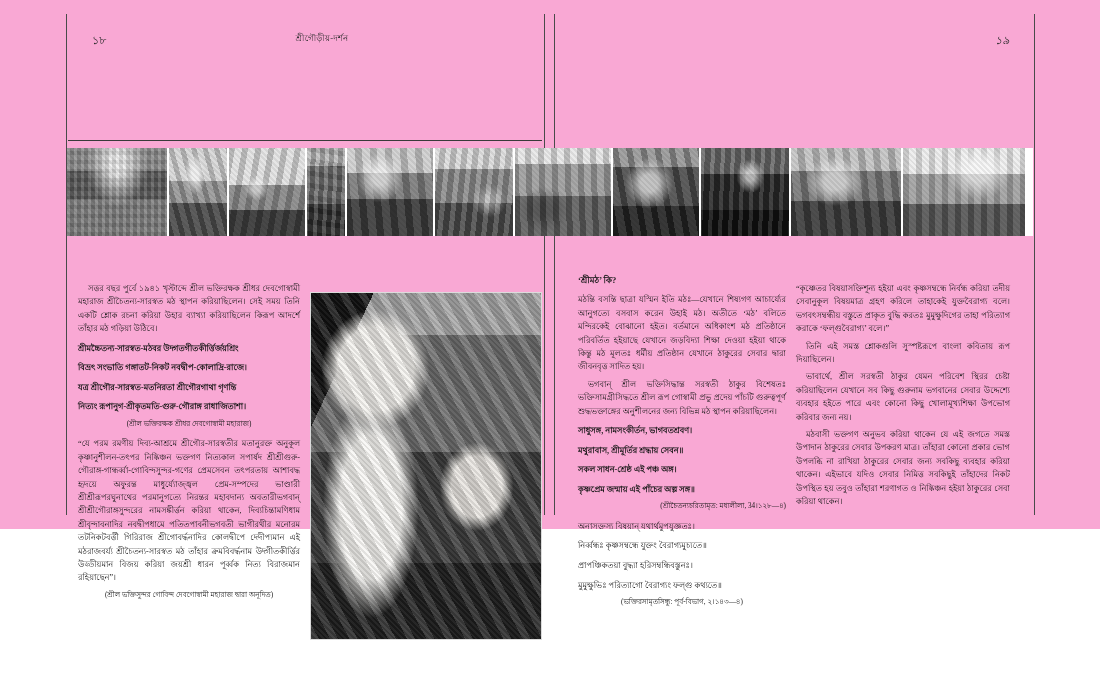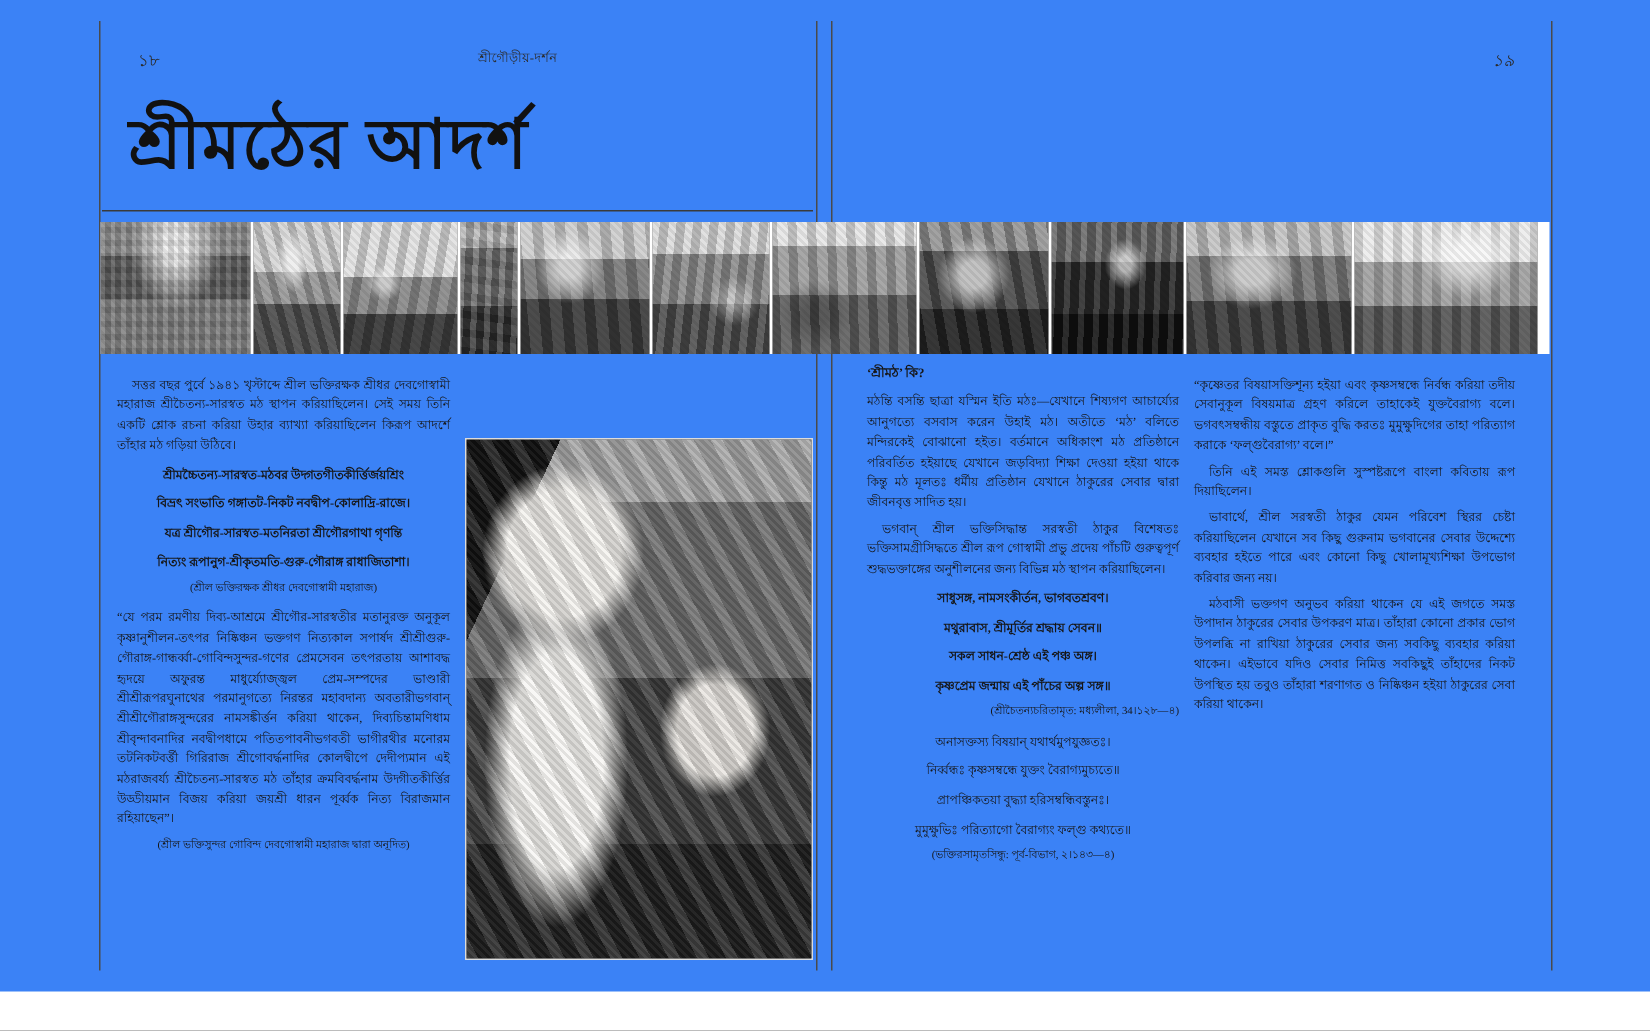--- a/index.html
+++ b/index.html
@@ -14,22 +14,22 @@
     position: relative;
     width: 1100px;
     height: 687px;
     background: #ffffff;
     overflow: hidden;
   }
   
   .page {
     position: absolute;
     top: 0;
-    height: 661px;
-    background: #3b82f6;
+    height: 529px;
+    background: #f9a8d4;
     box-sizing: border-box;
   }
   #page-left  { left: 0;   width: 548px; }
   #page-right { left: 548px; width: 552px; }
 
   .page-rule {
     position: absolute;
     top: 14px;
     bottom: 14px;
     width: 1px;
@@ -43,21 +43,21 @@
   
   .runhead {
     position: absolute;
     top: 32px;
     font-size: 8.5px;
     color: #2b2b2b;
     letter-spacing: .2px;
     white-space: nowrap;
   }
   #folio-left  { left: 92px;  font-size: 11px; }
-  #runhead-left{ left: 255px; width: 180px; text-align: center; }
+  #runhead-left{ left: 232px; width: 180px; text-align: center; }
   #runhead-right{ left: 700px; width: 220px; text-align: center; }
   #folio-right { left: 995px; font-size: 11px; font-style: italic; }
 
   
   #masthead {
     position: absolute;
     left: 86px;
     top: 64px;
     width: 420px;
     height: 68px;
@@ -209,37 +209,37 @@
     mix-blend-mode: multiply;
   }
 
   
   .col {
     position: absolute;
     color: #161616;
     font-size: 8.2px;
     line-height: 13.4px;
     text-align: justify;
+    margin-top: 32px;
   }
   #col-left   { left: 78px;  top: 250px; width: 222px; }
   #col-mid    { left: 578px; top: 242px; width: 208px; }
   #col-right  { left: 796px; top: 250px; width: 214px; }
 
   .para { margin: 0 0 4px 0; text-indent: 10px; }
   .para.noindent { text-indent: 0; }
 
   .heading {
     margin: 0 0 6px 0;
     font-size: 8.6px;
     font-weight: bold;
     text-indent: 0;
   }
   .verse {
     margin: 6px 0 4px 0;
-    text-align: center;
     font-weight: bold;
     font-size: 8.2px;
     line-height: 13.6px;
     text-indent: 0;
   }
   .verse.plain { font-weight: normal; }
   .attrib {
     margin: 0 0 6px 0;
     text-align: right;
     font-size: 7.2px;
@@ -295,21 +295,20 @@
 </head>
 <body>
 
 <div id="spread">
 
   <div class="page" id="page-left">
 
     <div class="runhead" id="folio-left">১৮</div>
     <div class="runhead" id="runhead-left">শ্রীগৌড়ীয়-দর্শন</div>
 
-    <div id="masthead">শ্রীমঠের আদর্শ</div>
     <div id="title-underline"></div>
 
     <div class="col" id="col-left">
       <p class="para">সত্তর বছর পুর্বে ১৯৪১ খৃস্টাব্দে শ্রীল ভক্তিরক্ষক শ্রীধর দেবগোস্বামী মহারাজ শ্রীচৈতন্য-সারস্বত মঠ স্থাপন করিয়াছিলেন। সেই সময় তিনি একটি শ্লোক রচনা করিয়া উহার ব্যাখ্যা করিয়াছিলেন কিরূপ আদর্শে তাঁহার মঠ গড়িয়া উঠিবে।</p>
 
       <p class="verse">শ্রীমচ্চৈতন্য-সারস্বত-মঠবর উদ্গতগীতকীর্ত্তির্জয়শ্রিং</p>
       <p class="verse">বিভ্রৎ সংভাতি গঙ্গাতট-নিকট নবদ্বীপ-কোলাদ্রি-রাজে।</p>
       <p class="verse">যত্র শ্রীগৌর-সারস্বত-মতনিরতা শ্রীগৌরগাথা গৃণন্তি</p>
       <p class="verse">নিত্যং রূপানুগ-শ্রীকৃতমতি-গুরু-গৌরাঙ্গ রাধাজিতাশা।</p>
       <p class="attrib center">(শ্রীল ভক্তিরক্ষক শ্রীধর দেবগোস্বামী মহারাজ)</p>

